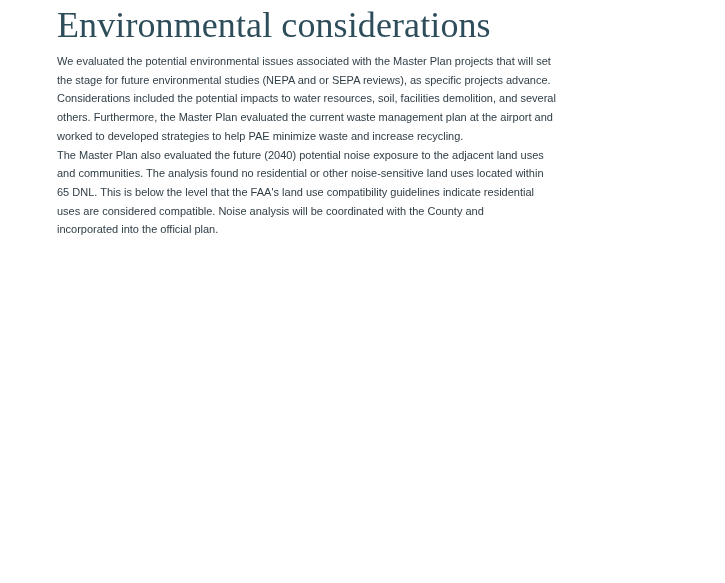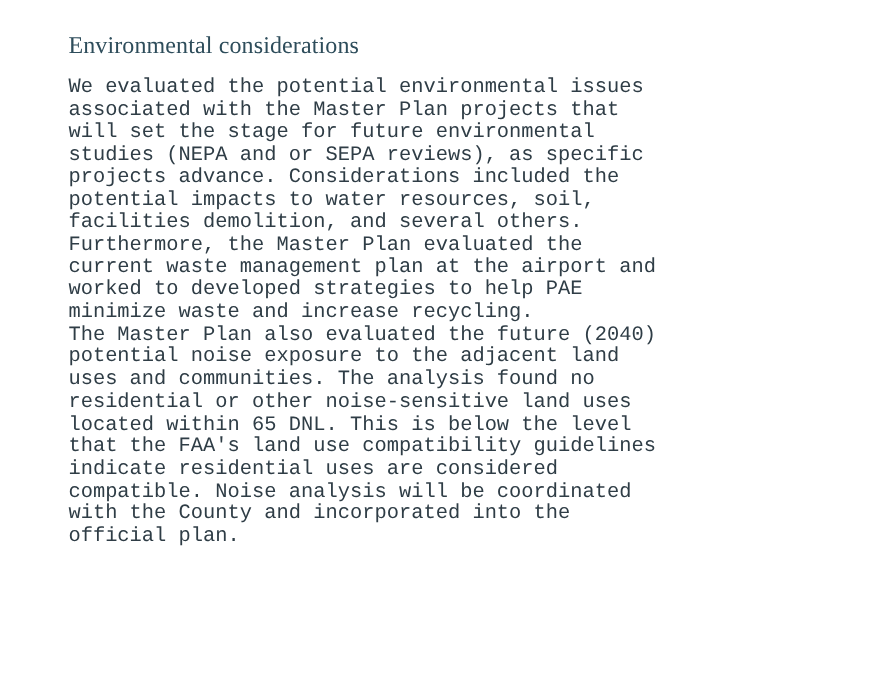--- a/index.html
+++ b/index.html
@@ -20,32 +20,32 @@
     box-sizing: border-box;
   }
   .content {
     position: absolute;
     left: 57px;
     top: 0px;
     width: 510px;
   }
   .doc-title {
     font-family: "Liberation Serif", serif;
-    font-size: 20px;
+    font-size: 36px;
     font-weight: 400;
     color: #2e4d5b;
     letter-spacing: 0.1px;
     margin: 0;
-    padding-top: 20px;
+    padding-top: 7px;
     line-height: 36px;
     white-space: nowrap;
   }
   .para {
-    font-family: Liberation Mono, monospace;
-    font-size: 17px;
+    font-family: Liberation Sans, sans-serif;
+    font-size: 11px;
     line-height: 18.7px;
     color: #2f3d46;
     margin: 0;
     text-align: left;
   }
   .para-1 {
     margin-top: 9px;
     width: 505px;
   }
   .para-2 {

